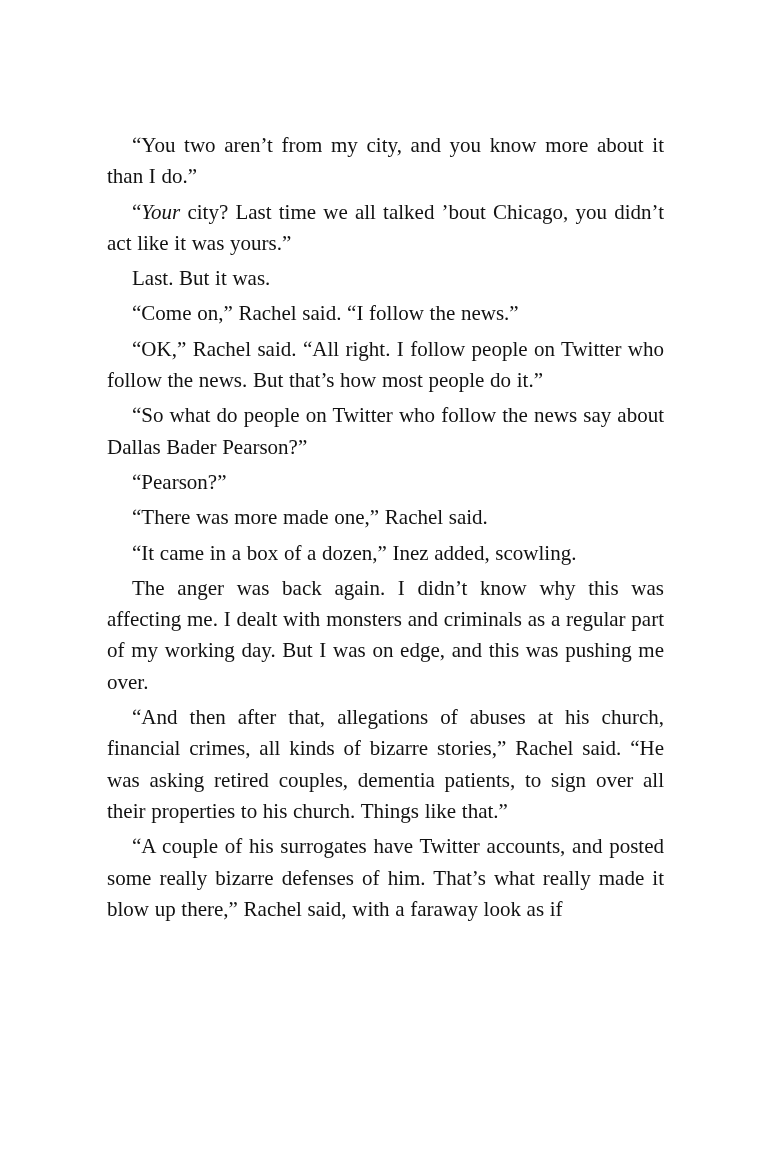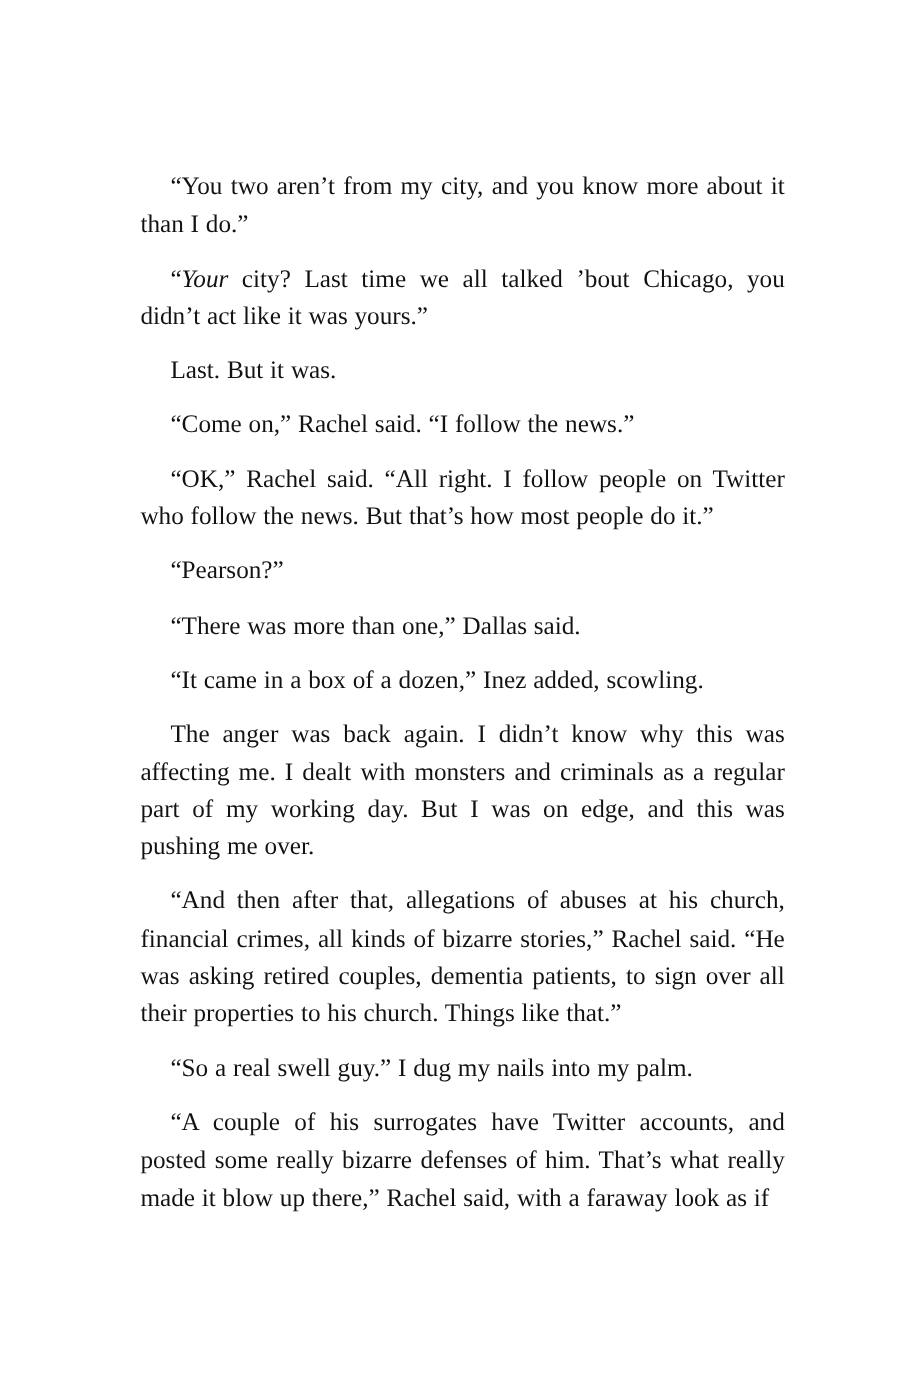--- a/index.html
+++ b/index.html
@@ -16,21 +16,21 @@
     box-sizing: border-box;
     width: 767px;
     height: 1163px;
     background: #ffffff;
     padding: 126px 99px 0 103px;
   }
   .text-block {
     width: 565px;
   }
   .text-block p {
-    margin: 14px;
+    margin: 4px;
     padding: 0;
     font-family: "Liberation Serif", "DejaVu Serif", serif;
     font-size: 21px;
     line-height: 31.3px;
     color: #121212;
     text-align: justify;
     text-indent: 25px;
     word-spacing: 0.02em;
   }
   .text-block p em {
@@ -39,21 +39,21 @@
 </head>
 <body>
 
 <div class="book-page">
   <div class="text-block">
       <p><span>“You two aren’t from my city, and you know more about it than I do.”</span></p>
       <p><span>“</span><em>Your</em><span> city? Last time we all talked ’bout Chicago, you didn’t act like it was yours.”</span></p>
       <p><span>Last. But it was.</span></p>
       <p><span>“Come on,” Rachel said. “I follow the news.”</span></p>
       <p><span>“OK,” Rachel said. “All right. I follow people on Twitter who follow the news. But that’s how most people do it.”</span></p>
+      <p><span>“So what do people on Twitter who follow the news say about Dallas Bader Pearson?”</span></p>
       <p><span>“Pearson?”</span></p>
-      <p><span>“There was more than one,” Dallas said.</span></p>
+      <p><span>“There was more made one,” Rachel said.</span></p>
       <p><span>“It came in a box of a dozen,” Inez added, scowling.</span></p>
       <p><span>The anger was back again. I didn’t know why this was affecting me. I dealt with monsters and criminals as a regular part of my working day. But I was on edge, and this was pushing me over.</span></p>
       <p><span>“And then after that, allegations of abuses at his church, financial crimes, all kinds of bizarre stories,” Rachel said. “He was asking retired couples, dementia patients, to sign over all their properties to his church. Things like that.”</span></p>
-      <p><span>“So a real swell guy.” I dug my nails into my palm.</span></p>
       <p><span>“A couple of his surrogates have Twitter accounts, and posted some really bizarre defenses of him. That’s what really made it blow up there,” Rachel said, with a faraway look as if</span></p>
     </div>
 </div>
 
 </body></html>

